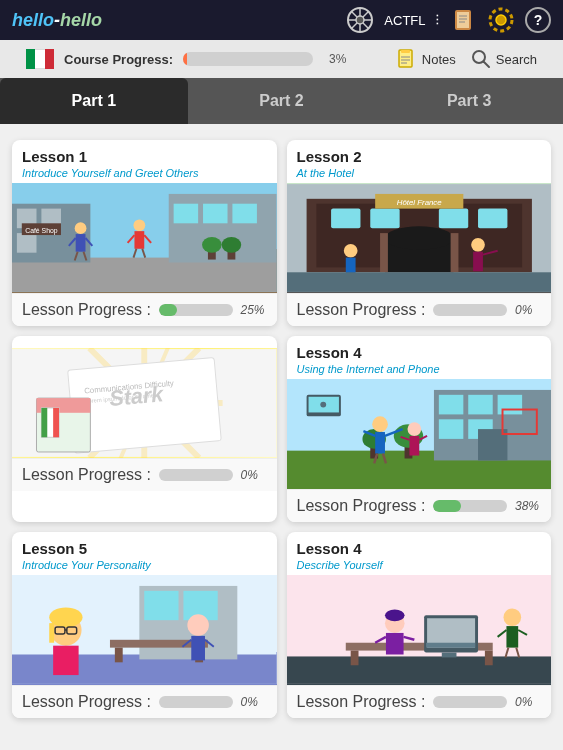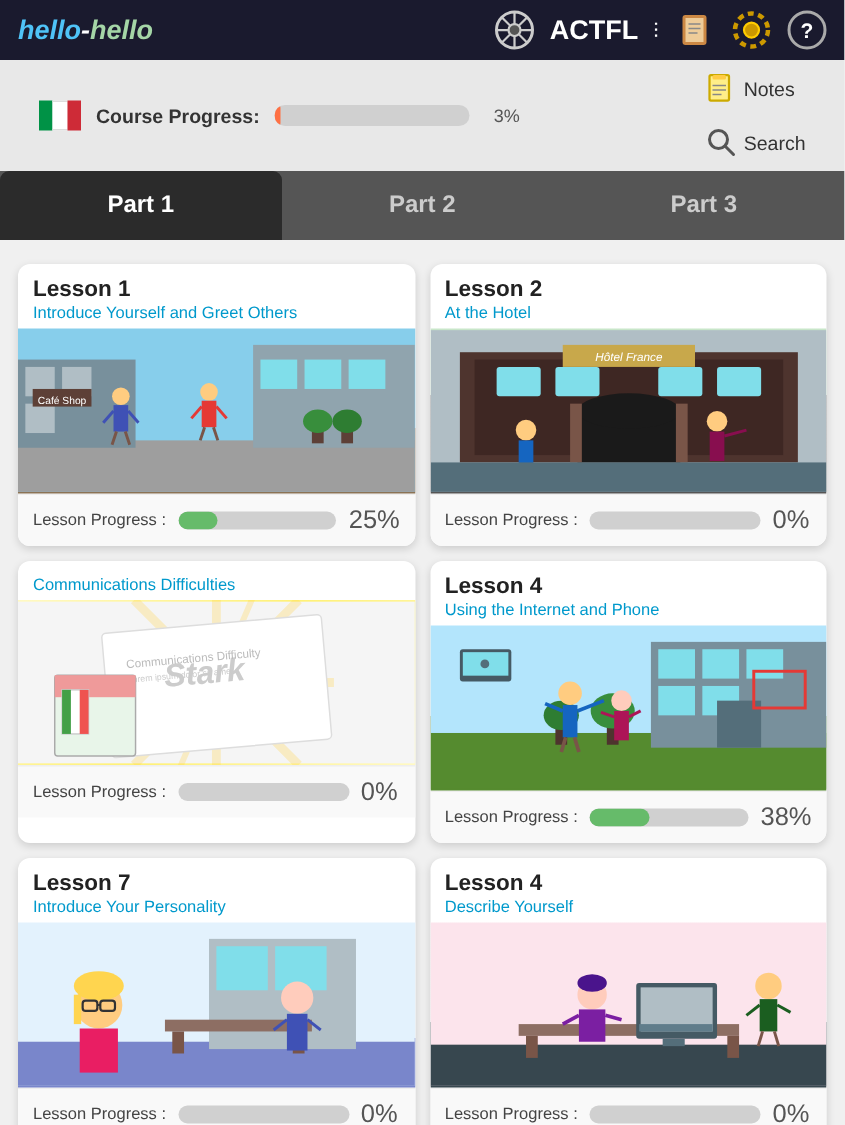--- a/index.html
+++ b/index.html
@@ -39,22 +39,22 @@
     .logo-hello2 {
       color: #a5d6a7;
     }
     .header-center {
       display: flex;
       align-items: center;
       gap: 10px;
     }
     .actfl-text {
       color: white;
-      font-size: 18px;
-      font-weight: bold;
+      font-size: 13px;
+      font-weight: normal;
     }
     .bars-icon {
       color: white;
       font-size: 14px;
     }
     .help-circle {
       width: 26px;
       height: 26px;
       border: 2px solid #aaa;
       border-radius: 50%;
@@ -105,23 +105,22 @@
       background: #ff7043;
       border-radius: 7px;
     }
     .progress-pct {
       font-size: 12px;
       color: #555;
       margin-left: 6px;
     }
     .progress-right {
       display: flex;
-      align-items: flex-start;
+      align-items: center;
       gap: 14px;
-      flex-direction: column;
     }
     .notes-btn, .search-btn {
       display: flex;
       align-items: center;
       gap: 4px;
       font-size: 13px;
       color: #333;
       cursor: pointer;
     }
 
@@ -168,57 +167,59 @@
     }
     .lesson-title {
       font-size: 15px;
       font-weight: bold;
       color: #222;
     }
     .lesson-subtitle {
       font-size: 11px;
       color: #0099cc;
       margin-top: 2px;
+      font-style: italic;
     }
     .lesson-image {
       width: 100%;
       height: 110px;
       overflow: hidden;
       position: relative;
     }
     .lesson-footer {
       padding: 7px 10px;
       display: flex;
       align-items: center;
       gap: 8px;
       background: #f9f9f9;
       border-top: 1px solid #eee;
     }
     .lesson-progress-label {
-      font-size: 11px;
+      font-size: 16px;
       color: #444;
       white-space: nowrap;
     }
     .lesson-progress-track {
       flex: 1;
       height: 12px;
       background: #d0d0d0;
       border-radius: 6px;
       overflow: hidden;
     }
     .lesson-progress-fill {
       height: 100%;
       border-radius: 6px;
     }
     .lesson-progress-fill.green { background: #66bb6a; }
     .lesson-progress-fill.gray { background: #bbb; }
     .lesson-progress-pct {
-      font-size: 17px;
+      font-size: 12px;
       color: #555;
       min-width: 26px;
+      font-style: italic;
     }
 
     
     .scene {
       width: 100%;
       height: 110px;
     }
 
     
     .lesson1-scene {
@@ -435,21 +436,20 @@
       <span class="lesson-progress-label">Lesson Progress :</span>
       <div class="lesson-progress-track">
         <div class="lesson-progress-fill gray" style="width:0%"></div>
       </div>
       <span class="lesson-progress-pct">0%</span>
     </div>
   </div>
 
   <div class="lesson-card">
     <div class="lesson-header">
-      <div class="lesson-subtitle">Communications Difficulties</div>
     </div>
     <div class="lesson-image lesson3-scene">
       <svg class="scene" viewBox="0 0 270 110" xmlns="http://www.w3.org/2000/svg">
 
         <rect width="270" height="110" fill="#F5F5F5"></rect>
 
         <g transform="translate(135,55)" opacity="0.3">
           <line x1="0" y1="-80" x2="0" y2="80" stroke="#FFD54F" stroke-width="6"></line>
           <line x1="-80" y1="0" x2="80" y2="0" stroke="#FFD54F" stroke-width="6"></line>
           <line x1="-56" y1="-56" x2="56" y2="56" stroke="#FFD54F" stroke-width="6"></line>
@@ -530,21 +530,21 @@
       <span class="lesson-progress-label">Lesson Progress :</span>
       <div class="lesson-progress-track">
         <div class="lesson-progress-fill green" style="width:38%"></div>
       </div>
       <span class="lesson-progress-pct">38%</span>
     </div>
   </div>
 
   <div class="lesson-card">
     <div class="lesson-header">
-      <div class="lesson-title">Lesson 7</div>
+      <div class="lesson-title">Lesson 5</div>
       <div class="lesson-subtitle">Introduce Your Personality</div>
     </div>
     <div class="lesson-image lesson5-scene">
       <svg class="scene" viewBox="0 0 270 110" xmlns="http://www.w3.org/2000/svg">
 
         <rect width="270" height="110" fill="#E3F2FD"></rect>
 
         <rect y="80" width="270" height="30" fill="#7986CB"></rect>
 
         <rect x="130" y="10" width="100" height="75" fill="#B0BEC5"></rect>

